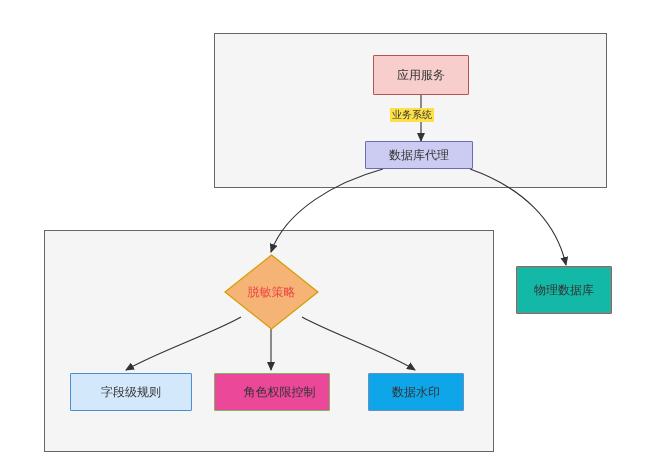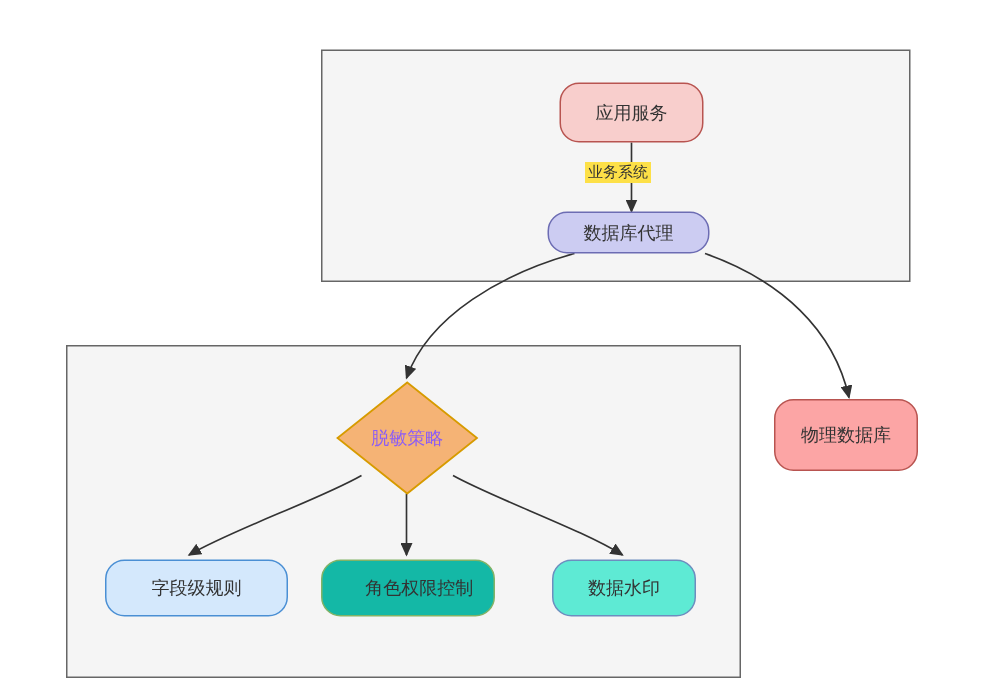--- a/index.html
+++ b/index.html
@@ -27,45 +27,45 @@
     display: flex;
     align-items: center;
     justify-content: center;
     text-align: center;
     font-size: 12px;
     color: #333333;
     line-height: 1.2;
   }
   .node-rect {
     border: 1px solid;
-    border-radius: 13px;
+    border-radius: 1px;
   }
   .n-app {
     background: #f8cecc;
     border-color: #b85450;
   }
   .n-proxy {
     background: #ccccf2;
     border-color: #6c6cb3;
   }
   .n-physdb {
-    background: #fca5a5;
+    background: #14b8a6;
     border-color: #b85450;
   }
   .n-field {
     background: #d4e8fc;
     border-color: #4a8fd4;
   }
   .n-role {
-    background: #14b8a6;
+    background: #ec4899;
     border-color: #82b366;
     padding-left: 15px;
   }
   .n-water {
-    background: #5eead4;
+    background: #0ea5e9;
     border-color: #6c8ebf;
   }
   .diamond-wrap {
     position: absolute;
   }
   .diamond-shape {
     position: absolute;
     left: 0;
     top: 0;
     width: 100%;
@@ -74,21 +74,21 @@
   .diamond-label {
     position: absolute;
     left: 0;
     top: 0;
     width: 100%;
     height: 100%;
     display: flex;
     align-items: center;
     justify-content: center;
     font-size: 12px;
-    color: #8b5cf6;
+    color: #ef4444;
     text-align: center;
   }
   .edge-label {
     position: absolute;
     font-size: 10px;
     color: #333333;
     background: #fde047;
     padding: 0 2px;
     white-space: nowrap;
   }

